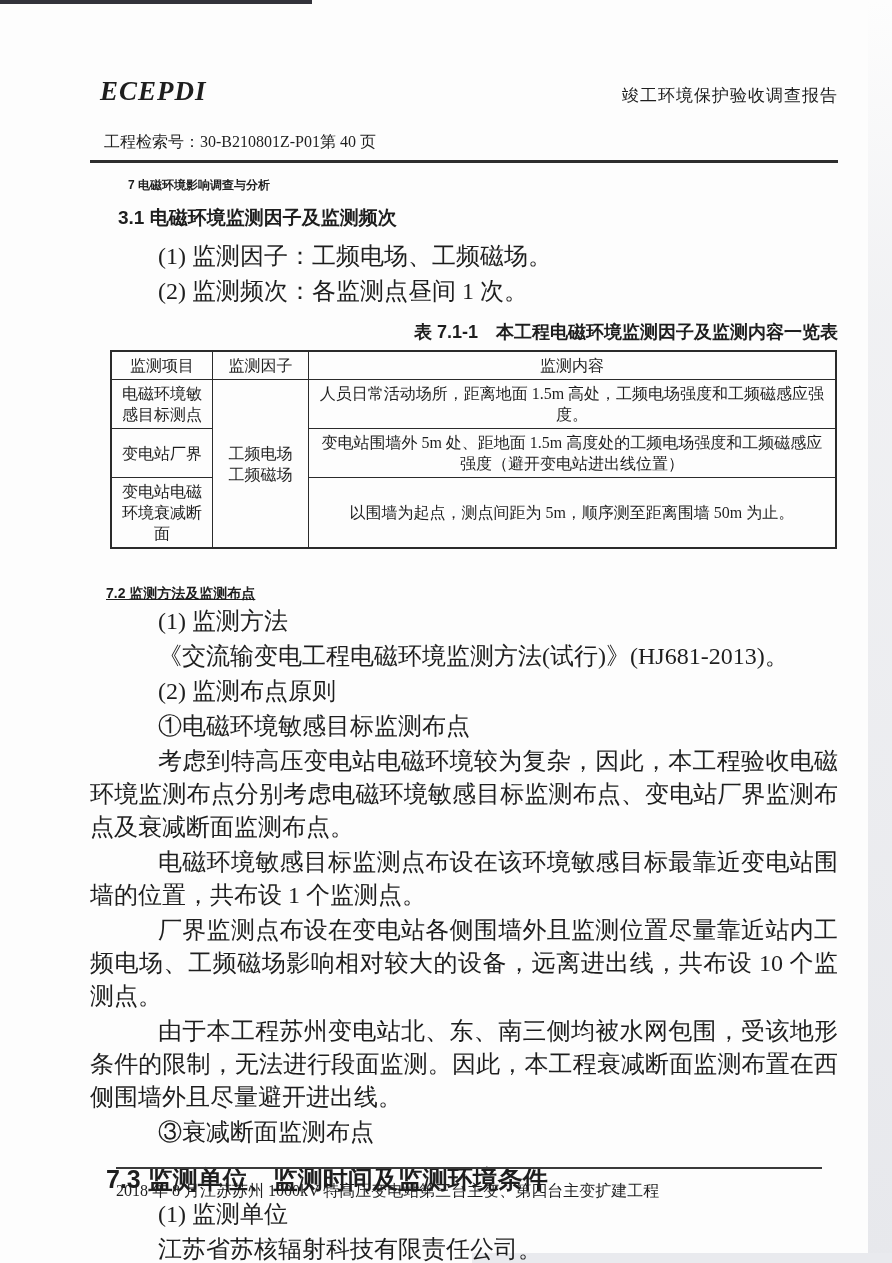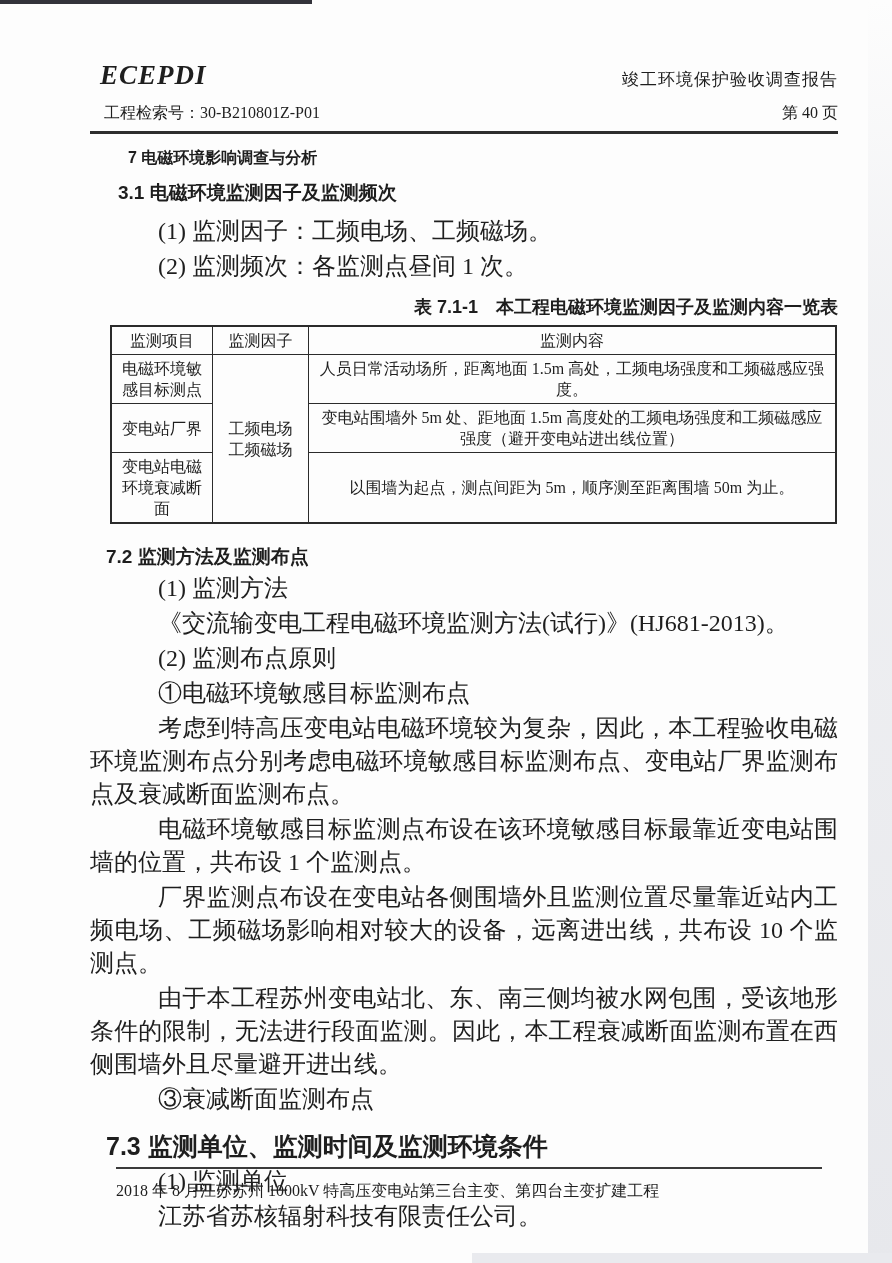--- a/index.html
+++ b/index.html
@@ -13,32 +13,32 @@
   }
   
   .scan-strip-top { position: absolute; left: 0; top: 0; width: 312px; height: 4px; background: #33333a; }
   .scan-shadow-right { position: absolute; right: 0; top: 0; width: 24px; height: 100%;
     background: linear-gradient(to bottom, rgba(230,231,235,0) 0%, rgba(230,231,235,.55) 25%, #e7e8ec 100%); }
   .scan-shadow-bottom { position: absolute; right: 0; bottom: 0; width: 420px; height: 10px; background: #e9eaee; }
 
   .content { position: absolute; left: 90px; top: 0; width: 748px; }
 
   
-  .header-row1 { display: flex; justify-content: space-between; align-items: flex-end; padding-top: 60px; }
+  .header-row1 { display: flex; justify-content: space-between; align-items: flex-end; padding-top: 76px; }
   .logo { font-family: "Liberation Serif", "DejaVu Serif", serif; font-style: italic; font-weight: bold;
           font-size: 27px; letter-spacing: 1px; padding-left: 10px; }
   .report-title { font-size: 17px; letter-spacing: 1px; }
-  .header-row2 { display: flex; justify-content: space-between; font-size: 16px; margin-top: 12px; padding-left: 14px; }
+  .header-row2 { display: flex; font-size: 16px; margin-top: 25px; padding-left: 14px; }
   .header-rule { border-bottom: 3px solid #2e2e2e; margin-top: 7px; }
 
   
   .heading { font-family: "Liberation Sans", "DejaVu Sans", sans-serif; font-weight: bold; }
-  .h7  { font-size: 16px; padding-left: 38px; margin-top: 14px; }
+  .h7  { font-size: 12px; padding-left: 38px; margin-top: 14px; }
   .h71 { font-size: 19px; padding-left: 28px; margin-top: 11px; }
-  .h72 { font-size: 19px; padding-left: 16px; margin-top: 20px; }
+  .h72 { font-size: 14px; padding-left: 16px; margin-top: 36px; text-decoration: underline; }
   .h73 { font-size: 25px; padding-left: 16px; margin-top: 14px; }
 
   
   p.body { font-size: 24px; line-height: 33px; margin: 2px 0; text-indent: 68px;
            text-align: justify; }
   .block-71 { margin-top: 9px; }
 
   
   .table-title { font-size: 18px; text-align: right; margin-top: 12px; }
   table.monitoring { border-collapse: collapse; margin: 6px 0 0 20px; width: 727px;

